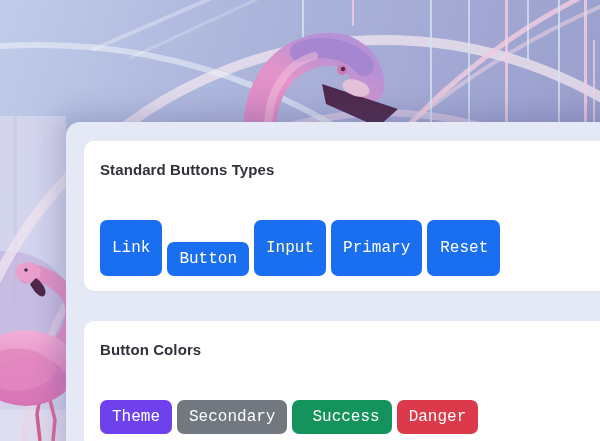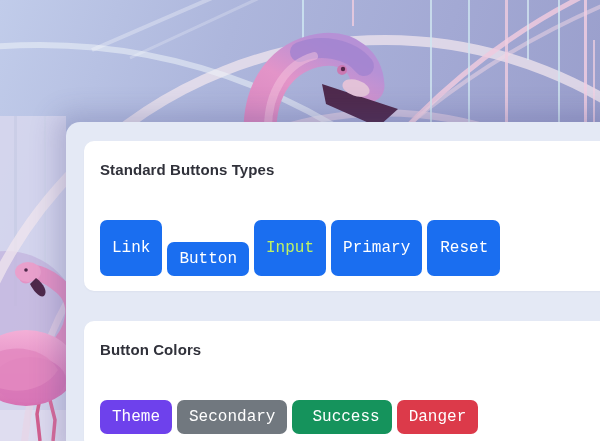--- a/index.html
+++ b/index.html
@@ -136,21 +136,21 @@
     </g>
   </svg>
 
   <div class="card">
 
     <section class="panel">
       <h2 class="panel-title">Standard Buttons Types</h2>
       <div class="btn-row">
           <button class="btn" style="background: rgb(26, 110, 240); color: rgb(255, 255, 255);">Link</button>
           <button class="btn" style="background: rgb(26, 110, 240); color: #ffffff; margin-top: 22px;">Button</button>
-          <button class="btn" style="background: rgb(26, 110, 240); color: #bef264;">Input</button>
+          <button class="btn" style="background: rgb(26, 110, 240); color: #fef9c3;">Input</button>
           <button class="btn" style="background: rgb(26, 110, 240); color: rgb(255, 255, 255);">Primary</button>
           <button class="btn" style="background: rgb(26, 110, 240); color: rgb(255, 255, 255); padding-left: 13px;">Reset</button>
         </div>
     </section>
 
     <section class="panel">
       <h2 class="panel-title">Button Colors</h2>
       <div class="btn-row">
           <button class="btn" style="background: rgb(110, 65, 236); color: rgb(255, 255, 255);">Theme</button>
           <button class="btn" style="background: rgb(113, 120, 127); color: rgb(255, 255, 255);">Secondary</button>

